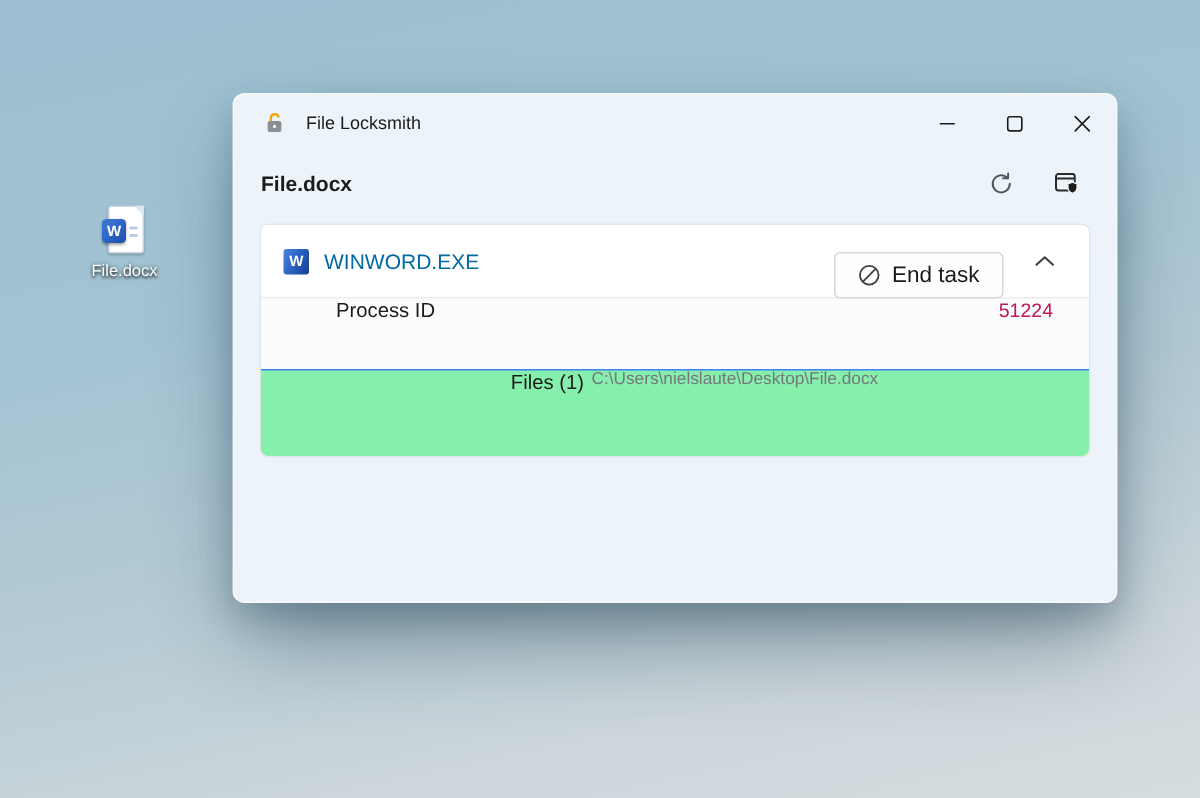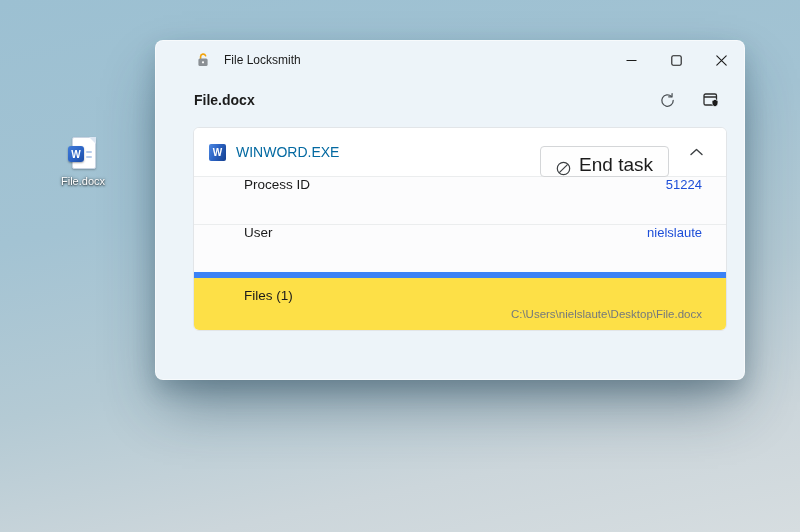--- a/index.html
+++ b/index.html
@@ -37,26 +37,25 @@
     border-radius: 3px; display: flex; align-items: center; justify-content: center;
     color: #fff; font-size: 10px; font-weight: bold; box-shadow: 0 1px 2px rgba(0,0,0,.35);
   }
   .desktop-icon-label {
     font-size: 11px; color: #ffffff; text-align: center;
     text-shadow: 0 1px 2px rgba(0,0,0,.75), 0 0 3px rgba(0,0,0,.5);
   }
 
   
   .window {
-    position: absolute; left: 155px; top: 40px; width: 590px; height: 340px;
+    position: absolute; left: 155px; top: 62px; width: 590px; height: 340px;
     background: #edf4f9; border-radius: 8px;
     border: 1px solid rgba(255,255,255,.55);
     box-shadow: 0 30px 55px -8px rgba(25,55,75,.45), 0 10px 22px rgba(25,55,75,.22);
     overflow: hidden;
-    padding-left: 20px;
   }
 
   
   .titlebar {
     height: 38px; display: flex; align-items: center; padding-left: 19px;
   }
   .titlebar-title { font-size: 12px; color: #1b1b1b; margin-left: 13px; }
   .caption-buttons { margin-left: auto; display: flex; height: 100%; }
   .caption-btn {
     width: 45px; height: 100%; display: flex; align-items: center; justify-content: center;
@@ -84,39 +83,39 @@
     background: #ffffff;
   }
   .process-name { font-size: 14px; color: #0369a1; margin-left: 10px; }
   .word-mini {
     width: 17px; height: 17px; border-radius: 2px;
     background: linear-gradient(115deg, #4d87e0 0%, #2b63c4 45%, #15408f 100%);
     display: flex; align-items: center; justify-content: center;
     color: #fff; font-size: 10px; font-weight: bold; flex: none;
   }
   .end-task-btn {
-    margin-left: auto; display: flex; align-items: flex-end; gap: 8px;
+    margin-left: auto; display: flex; align-items: center; gap: 8px;
     height: 31px; padding: 0 15px; background: #fefefe;
     border: 1px solid #d4d6d8; border-radius: 4px;
-    font-family: "Liberation Sans", sans-serif; font-size: 19px; color: #1b1b1b; cursor: default; margin-top: 18px;
+    font-family: "Liberation Sans", sans-serif; font-size: 15px; color: #1b1b1b; cursor: default; margin-top: 18px;
   }
   .chevron-btn {
     width: 34px; height: 31px; margin-left: 10px; background: transparent; border: none;
     display: flex; align-items: center; justify-content: center; cursor: default;
   }
 
   .detail-row {
     display: flex; align-items: flex-start; height: 48px;
     padding: 0 24px 0 50px; background: #fcfcfd; border-top: 1px solid #ebedee;
   }
   .detail-label { font-size: 13.5px; color: #1b1b1b; }
-  .detail-value { margin-left: auto; font-size: 13px; color: #1d4ed8; }
+  .detail-value { margin-left: auto; font-size: 13px; color: #be185d; }
   .files-row {
-    display: flex; flex-direction: column; justify-content: center; gap: 5px;
-    height: 58px; padding: 0 24px 0 50px; background: #fde047; border-top: 6px solid #3b82f6;
+    display: flex; flex-direction: row; justify-content: center; gap: 5px;
+    height: 58px; padding: 0 24px 0 50px; background: #86efac; border-top: 1px solid #3b82f6;
   }
   .files-path { font-size: 11.5px; color: #74787c; text-align: right; }
 
   svg { display: block; }
 </style>
 </head>
 <body>
 
 <div class="desktop-icon">
   <div class="doc-icon">
@@ -210,24 +209,20 @@
             </svg>
         </span>
       </button>
     </div>
 
     <div class="detail-row">
       <span class="detail-label">Process ID</span>
       <span class="detail-value">51224</span>
     </div>
 
-    <div class="detail-row">
-      <span class="detail-label">User</span>
-      <span class="detail-value">nielslaute</span>
-    </div>
 
     <div class="files-row">
       <span class="detail-label">Files (1)</span>
       <span class="files-path">C:\Users\nielslaute\Desktop\File.docx</span>
     </div>
 
   </div>
 
 </div>
 

